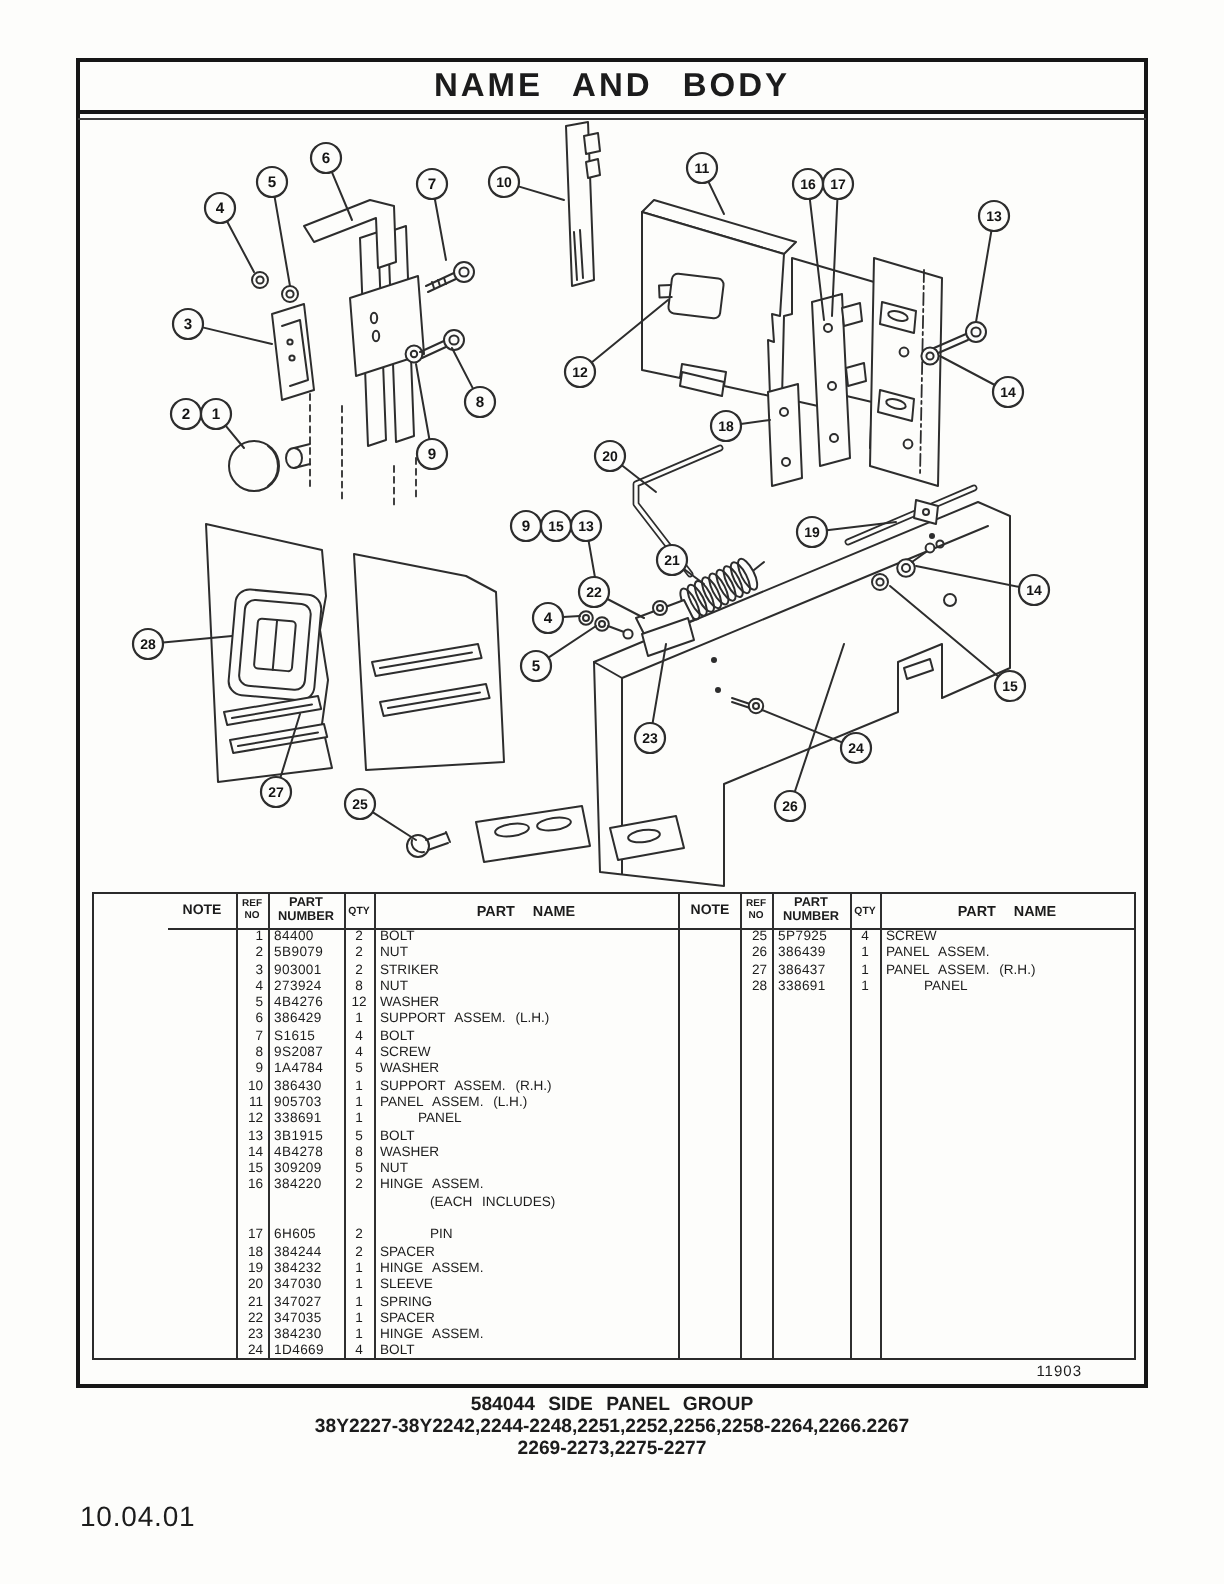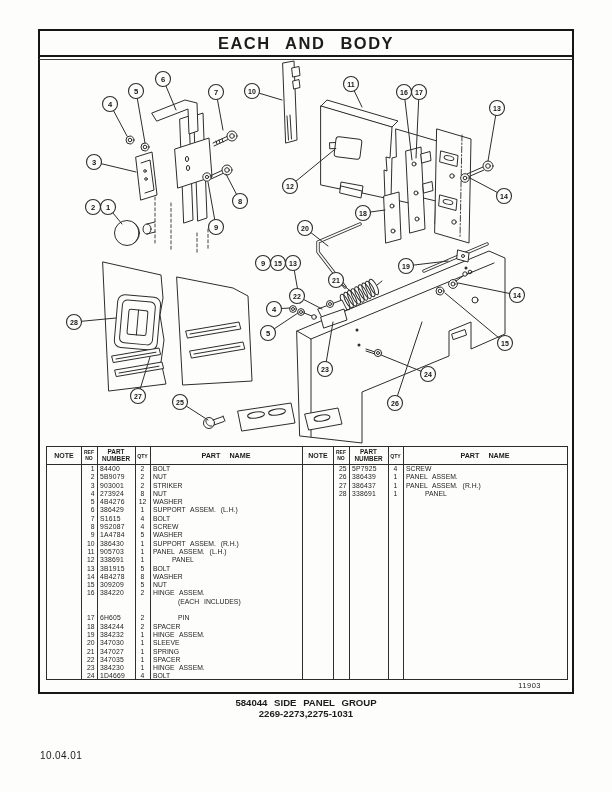--- a/index.html
+++ b/index.html
@@ -13,21 +13,21 @@
   svg.diagram path,svg.diagram line,svg.diagram rect,svg.diagram circle,svg.diagram ellipse{stroke:#2d2d2d;stroke-width:1;fill:none;stroke-linecap:round;stroke-linejoin:round;}
   svg.diagram .wf{fill:#fdfdfb;}
   svg.diagram .fill{fill:#2d2d2d;stroke:none;}
   svg.diagram .dash{stroke-dasharray:3 2.4;stroke-width:.9;}
   svg.diagram .dashdot{stroke-dasharray:6 2 1.5 2;stroke-width:.9;}
   svg.diagram .tube{stroke-width:3.4;}
   svg.diagram .tubein{stroke:#fdfdfb;stroke-width:1.7;}
   svg.diagram .co-circle{fill:#fdfdfb;stroke-width:1.1;}
   svg.diagram .co-text{stroke:none;fill:#141414;font-family:"Liberation Sans",sans-serif;font-weight:600;text-anchor:middle;}
   
-  .parts-table{position:absolute;left:6px;top:415px;width:522px;height:234px;border:1.5px solid #2b2b2b;box-sizing:border-box;display:flex;font-size:6.8px;}
+  .parts-table{position:absolute;left:6px;top:415px;width:522px;height:234px;border:1.5px solid #2b2b2b;box-sizing:border-box;display:flex;font-size:6.8px;padding-left:37px;}
   .tsec{position:relative;height:100%;}
   .tsec.left{width:255px;}
   .tsec.right{width:265px;border-left:1px solid #2b2b2b;flex:1;}
   .thead{display:grid;height:18px;border-bottom:1.4px solid #2b2b2b;box-sizing:border-box;align-items:center;font-weight:bold;text-align:center;}
   .tsec.left .thead,.tsec.left .tbody{grid-template-columns:34px 16px 38px 15px 1fr;}
   .tsec.right .thead,.tsec.right .tbody{grid-template-columns:30px 16px 39px 15px 1fr;}
   .h-note{font-size:7px;}
   .h-ref{font-size:5px;line-height:5.2px;}
   .h-part{font-size:6.4px;line-height:6.6px;}
   .h-qty{font-size:5.2px;}
@@ -37,30 +37,30 @@
   .c-ref{text-align:right;padding-right:2.5px;}
   .c-part{padding-left:3px;letter-spacing:.2px;}
   .c-qty{text-align:center;}
   .c-name{padding-left:3px;word-spacing:3px;}
   .c-name.ind1{padding-left:22px;}
   .c-name.ind2{padding-left:28px;}
   .vline{position:absolute;top:0;bottom:0;width:1px;background:#2f2f2f;}
   .fig-num{position:absolute;right:31px;top:650px;font-size:7.5px;letter-spacing:.5px;}
   .footer{position:absolute;left:0;top:697px;width:612px;text-align:center;font-size:9.6px;line-height:11px;font-weight:600;word-spacing:3px;}
   .footer .f0{font-weight:bold;word-spacing:4px;}
-  .date{position:absolute;left:40px;top:750px;font-size:10px;letter-spacing:.4px;}
+  .date{position:absolute;left:40px;top:750px;font-size:14px;letter-spacing:.4px;}
 </style>
 </head>
 <body>
 
 <div class="page">
   <div class="page-border">
 
     <div class="title-box">
-      <span class="title-text">EACH AND BODY</span>
+      <span class="title-text">NAME AND BODY</span>
     </div>
 
     <svg class="diagram" viewBox="40 57 532 388">
 
       <g>
         <path class="dash" d="M155,197 V243"></path>
         <path class="dash" d="M171,203 V251"></path>
         <path class="dash" d="M197,233 V254"></path>
         <path class="dash" d="M208,229 V250"></path>
         <path class="wf" d="M180,119 L189,116 L193,220 L184,223 Z"></path>
@@ -588,17 +588,18 @@
         <div class="vline" style="left:85px"></div>
         <div class="vline" style="left:100px"></div>
       </div>
     </div>
 
     <div class="fig-num">11903</div>
   </div>
 
   <div class="footer">
     <div class="f0">584044 SIDE PANEL GROUP</div>
-    <div>2269-2273,2275-1031</div>
+    <div>38Y2227-38Y2242,2244-2248,2251,2252,2256,2258-2264,2266.2267</div>
+    <div>2269-2273,2275-2277</div>
   </div>
 
   <div class="date">10.04.01</div>
 </div>
 
 </body></html>

